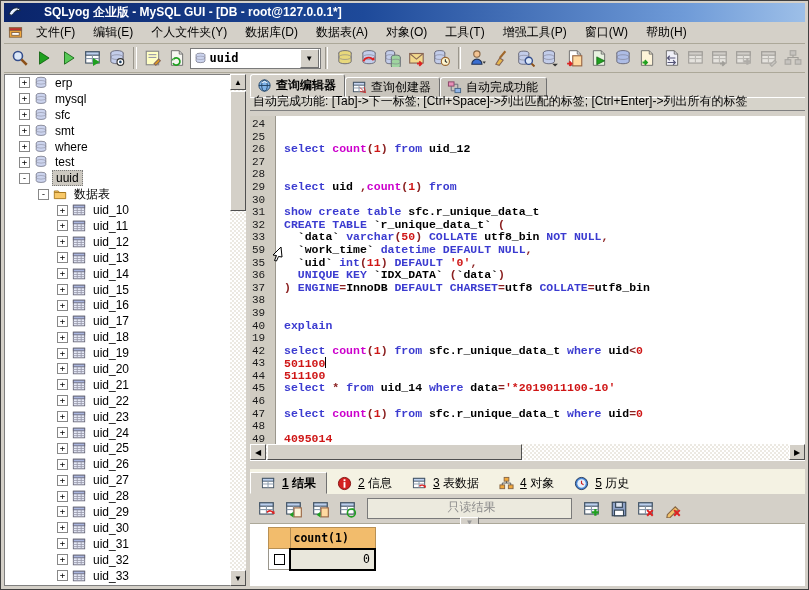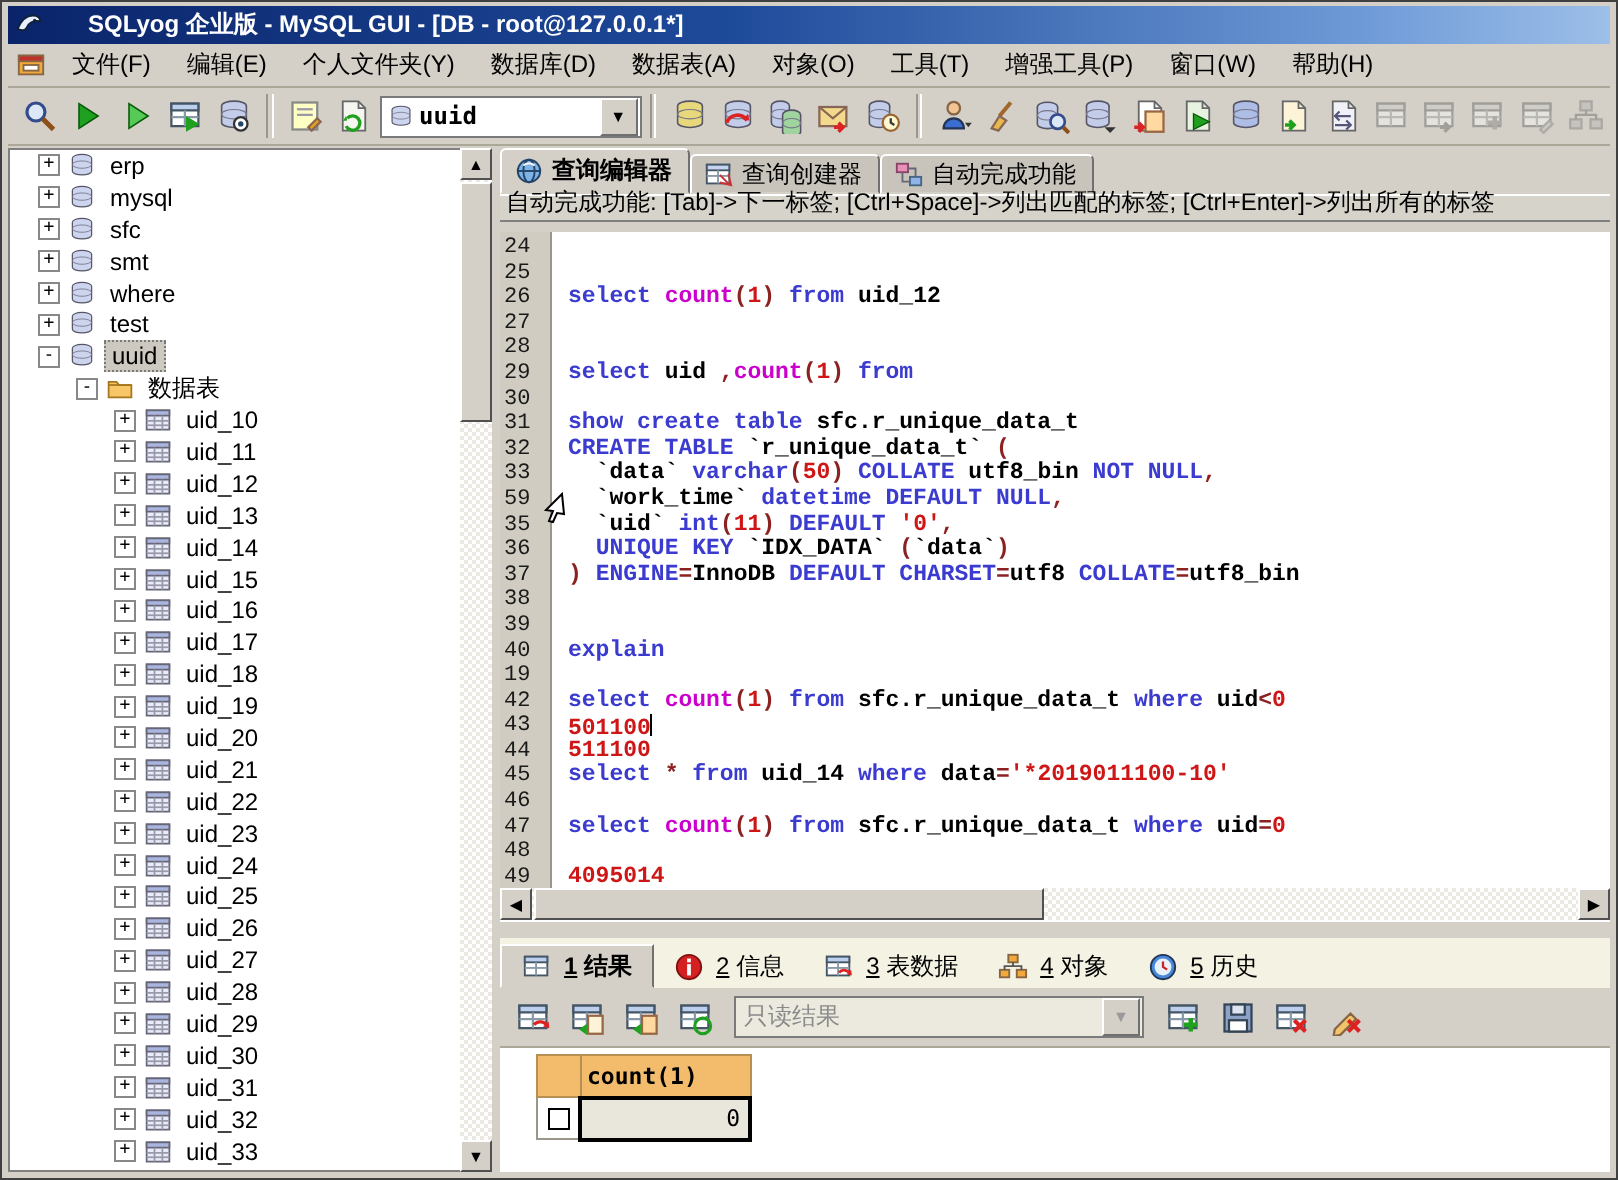--- a/index.html
+++ b/index.html
@@ -67,21 +67,21 @@
   #hsplit{position:absolute;left:0;top:386px;right:0;height:9px;background:#d4d0c8;border-top:1px solid #fff;}
   
   #bottom{position:absolute;left:0;top:395px;right:0;bottom:0;background:#d4d0c8;}
   #btabs{position:absolute;left:0;top:0;right:0;height:25px;background:#f4f2e3;border-bottom:1px solid #aca899;
     display:flex;align-items:flex-end;font-size:12px;}
   .btab{display:flex;align-items:center;gap:6px;padding:3px 10px;height:22px;box-sizing:border-box;}
   .btab.active{background:#d4d0c8;border:1px solid;border-color:#fff #707070 #d4d0c8 #fff;font-weight:bold;}
   .btab u{text-decoration:underline;}
   #btoolbar{position:absolute;left:0;top:25px;right:0;height:30px;background:#d4d0c8;display:flex;align-items:center;
     padding-left:3px;box-sizing:border-box;border-bottom:1px solid #aca899;}
-  #rcombo{width:205px;background:#eceade;color:#8a8a8a;margin:0 6px;}
+  #rcombo{width:205px;background:#eceade;color:#8a8a8a;margin:0 6px;flex-direction:column;}
   #bgrid{position:absolute;left:0;top:55px;right:0;bottom:0;background:#fff;font-size:12px;}
   .gtable{position:absolute;left:2px;top:3px;border-collapse:collapse;margin-left:16px;}
   .gcorner{width:18px;height:18px;background:#f2bc6c;border:1px solid #b89054;}
   .ghead{width:75px;height:18px;background:#f2bc6c;border:1px solid #b89054;font-family:"DejaVu Sans Mono",monospace;
     font-weight:bold;font-size:11.5px;text-align:left;padding:0 3px;color:#000;}
   .gsel{width:18px;height:18px;border:1px solid #9a968c;background:#fff;text-align:center;vertical-align:middle;}
   .gselbox{width:9px;height:9px;border:1.5px solid #000;background:#fff;margin:0 auto;}
   .gcell{width:75px;height:18px;background:#e9e7dc;border:2px solid #000;text-align:right;padding:0 4px;
     font-family:"DejaVu Sans Mono",monospace;font-size:11.5px;color:#000;}
   svg{display:block;}

